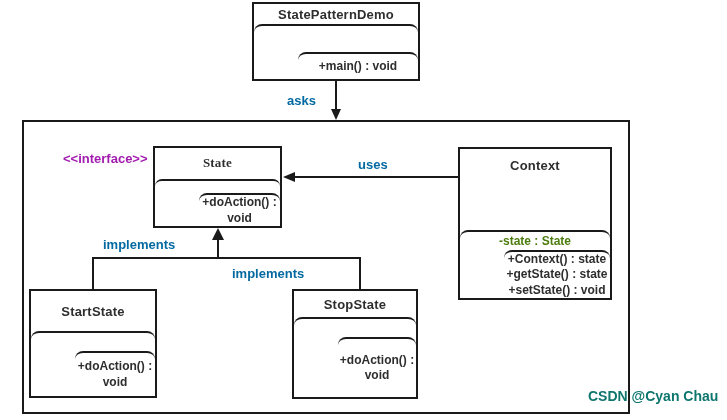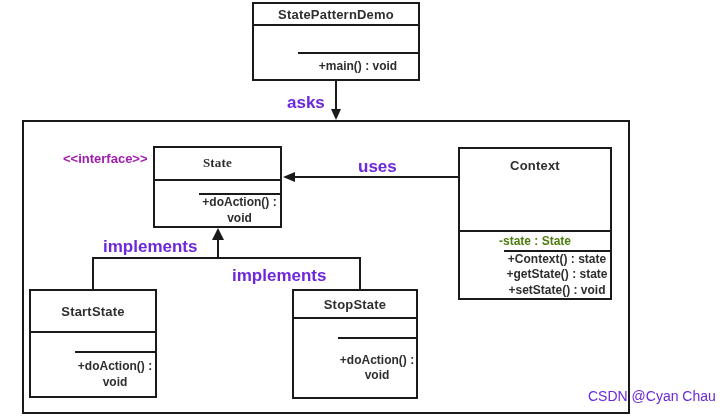--- a/index.html
+++ b/index.html
@@ -37,20 +37,21 @@
     position: absolute;
     box-sizing: border-box;
     border: 2px solid #1a1a1a;
     background: #ffffff;
     display: flex;
     flex-direction: column;
   }
   .uml-class .sec {
     box-sizing: border-box;
     border-top: 2px solid #1a1a1a;
+    border-radius: 8px;
   }
   .uml-class .sec:first-child {
     border-top: none;
   }
   .sec.title {
     display: flex;
     align-items: center;
     justify-content: center;
     font-size: 13px;
     font-weight: 700;
@@ -65,41 +66,41 @@
     justify-content: center;
     font-size: 12px;
     font-weight: 700;
     color: #2e2e2e;
     line-height: 15.5px;
     text-align: center;
     margin-left: 44px;
   }
   .edge-label {
     position: absolute;
-    font-size: 17px;
-    font-weight: 700;
-    color: #6d28d9;
+    font-size: 13px;
+    font-weight: 700;
+    color: #0369a1;
     white-space: nowrap;
   }
   .stereotype {
     position: absolute;
     left: 63px;
     top: 151px;
     font-size: 13px;
     font-weight: 700;
     color: #a21caf;
     white-space: nowrap;
   }
   .watermark {
     position: absolute;
     left: 588px;
     top: 388px;
     font-size: 14px;
-    font-weight: 400;
-    color: #6d28d9;
+    font-weight: 700;
+    color: #0f766e;
     white-space: nowrap;
     z-index: 5;
   }
   
   #box-demo    { left: 252px; top: 2px;   width: 168px; height: 79px;  }
   #box-demo .title   { height: 20px; }
   #box-demo .attrs   { height: 28px; }
   #box-state   { left: 153px; top: 146px; width: 129px; height: 82px;  }
   #box-state .title  { height: 37px; font-family: Liberation Serif, serif; }
   #box-state .attrs  { height: 17px; }

